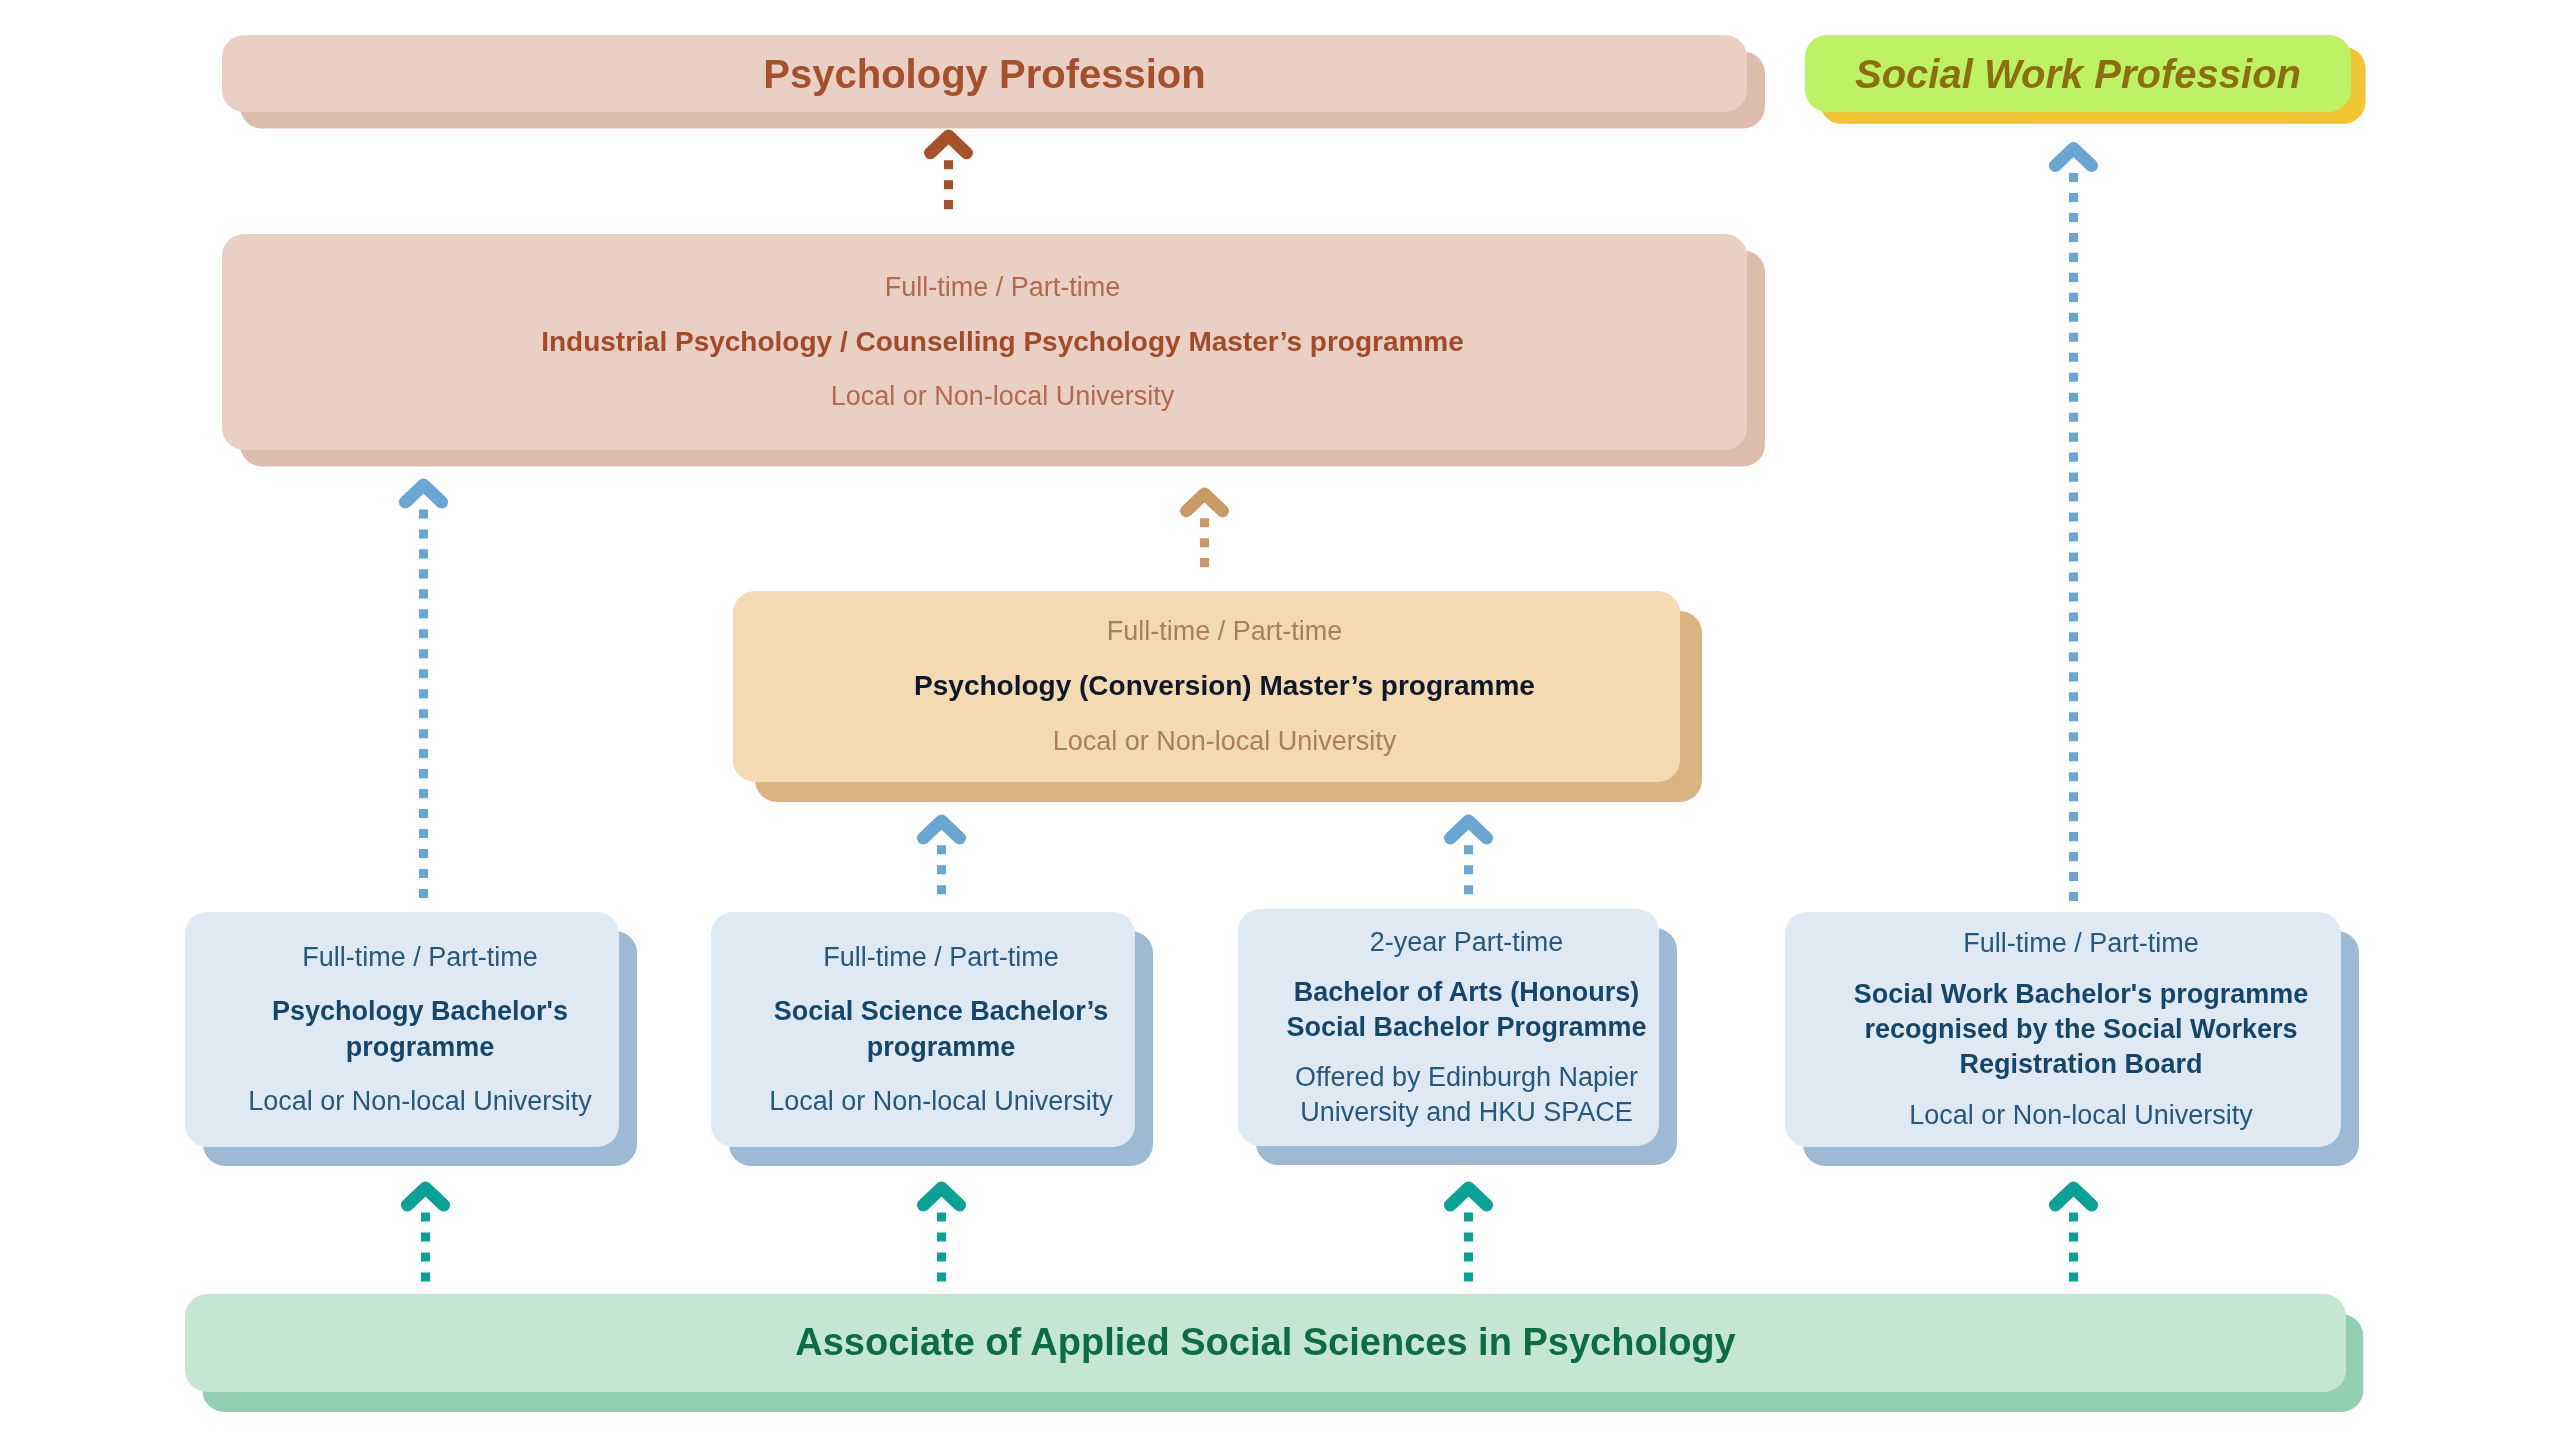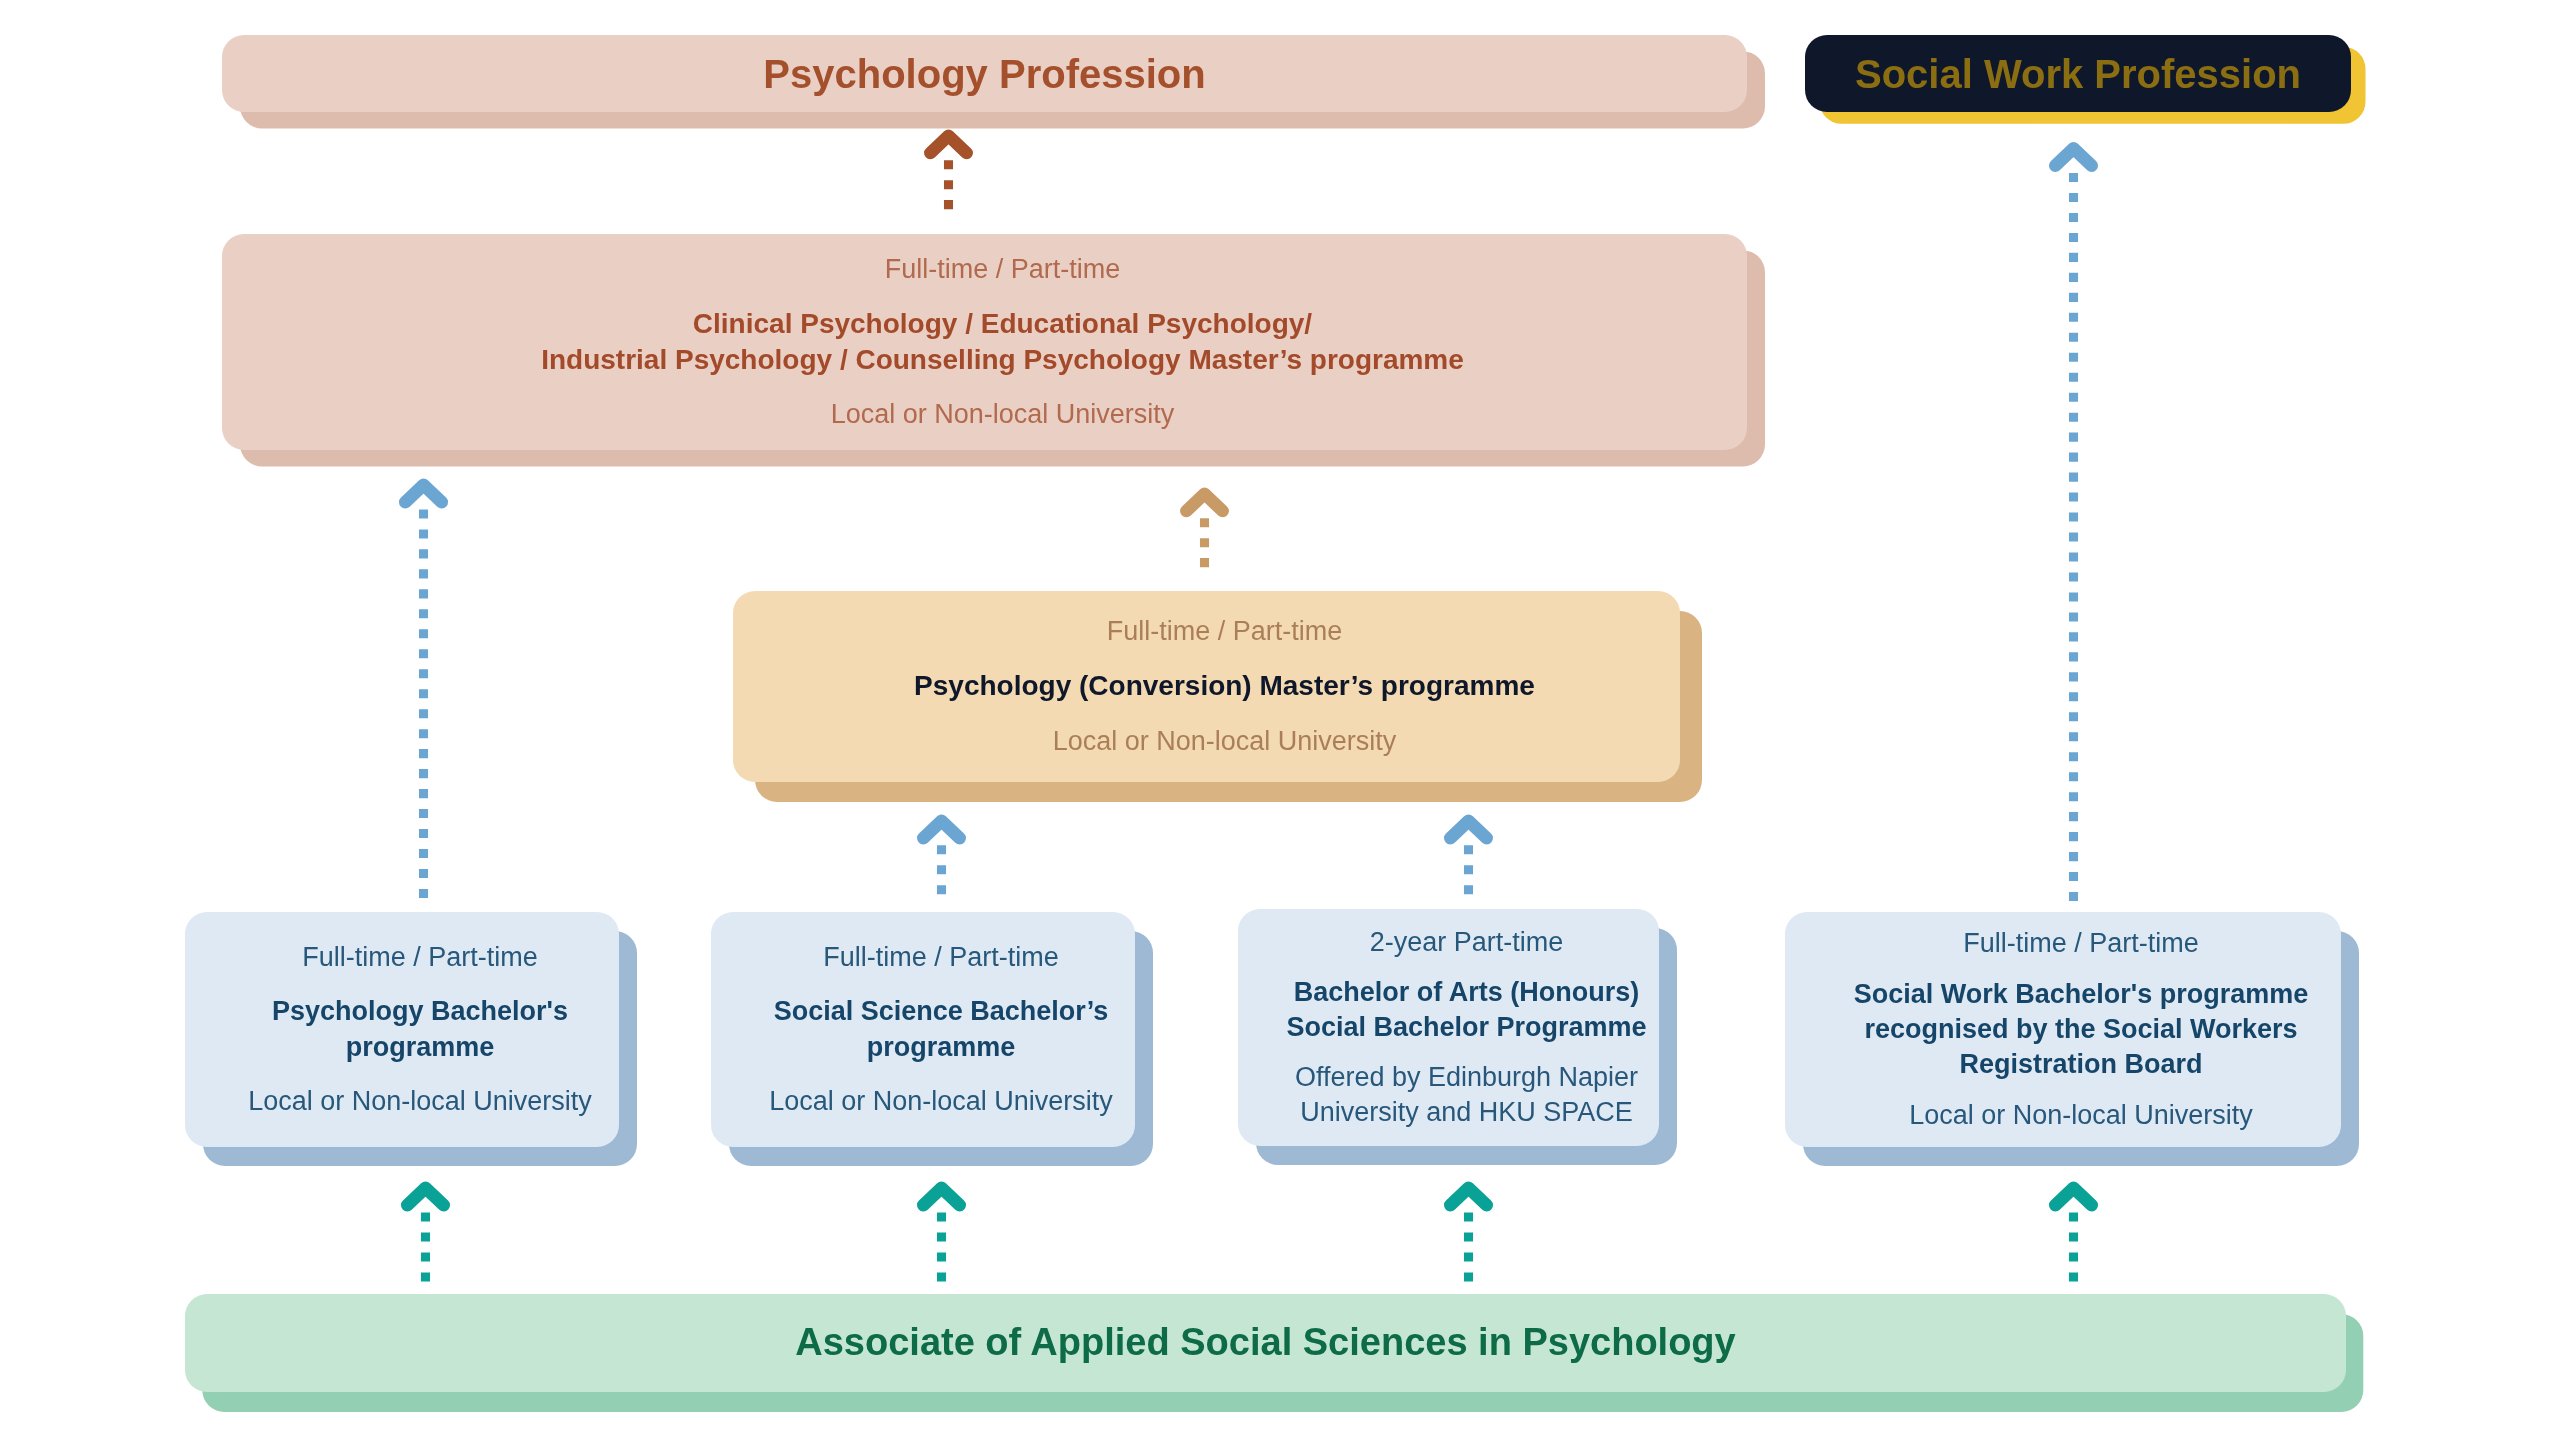--- a/index.html
+++ b/index.html
@@ -13,21 +13,21 @@
   .box{
     position:absolute;
     border-radius:22px;
     display:flex;flex-direction:column;
     justify-content:center;align-items:center;
     text-align:center;
     box-sizing:border-box;
   }
   
   .pink  {background:#e9cfc4; box-shadow:18px 16.4px 0 #ddbcae;margin-left:37px;}
-  .yellow{background:#0f172a; box-shadow:14.5px 11.8px 0 #f0c433;}
+  .yellow{background:#bef264; box-shadow:14.5px 11.8px 0 #f0c433;font-style:italic;}
   .tan   {background:#f3dab2; box-shadow:22px 20px 0 #d9b482;}
   .blue  {background:#dfe9f3; box-shadow:18px 19px 0 #9db9d4;}
   .green {background:#c5e6d3; box-shadow:17.3px 20px 0 #93cfb3;}
 
   .big-title{font-size:40px;font-weight:700;line-height:1.2;}
   .pink-title-text{color:#a5502c;}
   .yellow-title-text{color:#8b6e11;}
   .green-title-text{color:#0d6b47;}
 
   .mode,.inst{font-size:27px;line-height:1.3;}
@@ -70,21 +70,20 @@
   </div>
 
   <div class="box yellow" id="social-prof-box">
     <div class="big-title yellow-title-text">Social Work Profession</div>
   </div>
 
   <div class="box pink" id="masters-box">
     <div class="content-gap">
       <div class="mode">Full-time / Part-time</div>
       <div>
-        <div class="bold-title">Clinical Psychology / Educational Psychology/</div>
         <div class="bold-title">Industrial Psychology / Counselling Psychology Master’s programme</div>
       </div>
       <div class="inst">Local or Non-local University</div>
     </div>
   </div>
 
   <div class="box tan" id="conversion-box">
     <div class="content-gap">
       <div class="mode">Full-time / Part-time</div>
       <div class="bold-title">Psychology (Conversion) Master’s programme</div>

